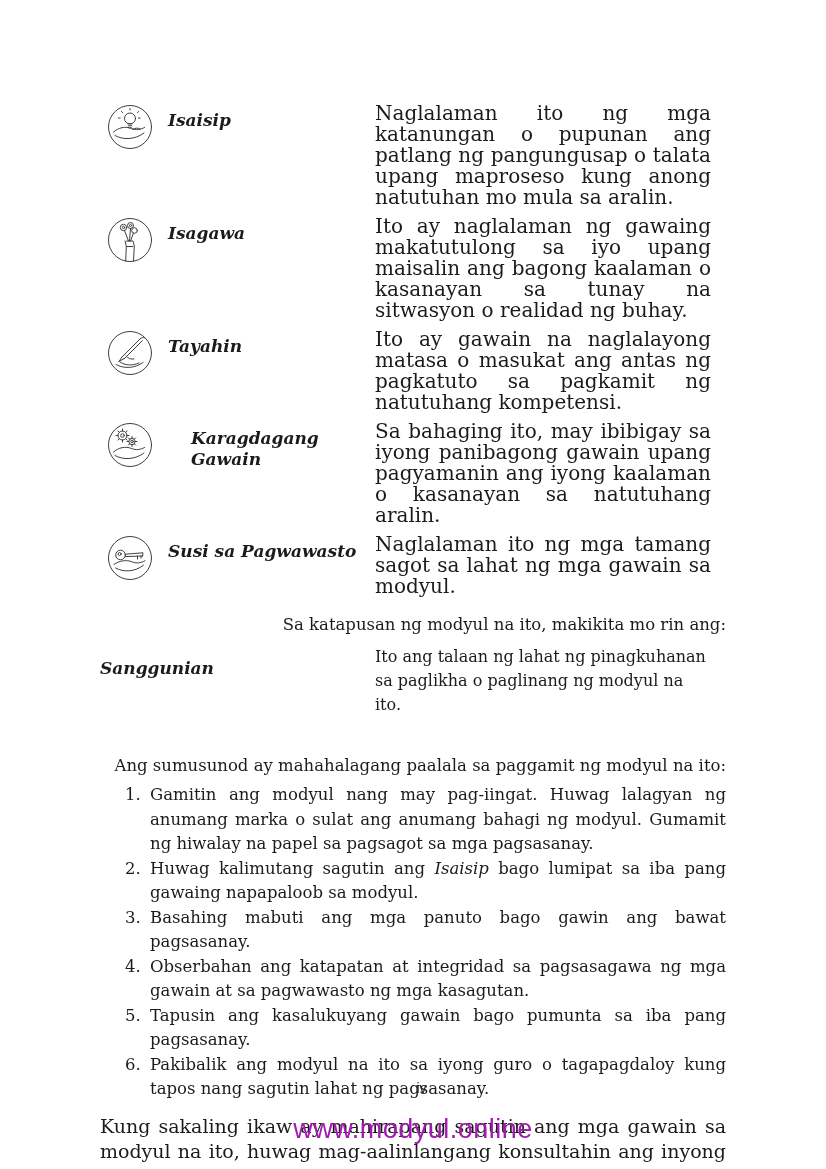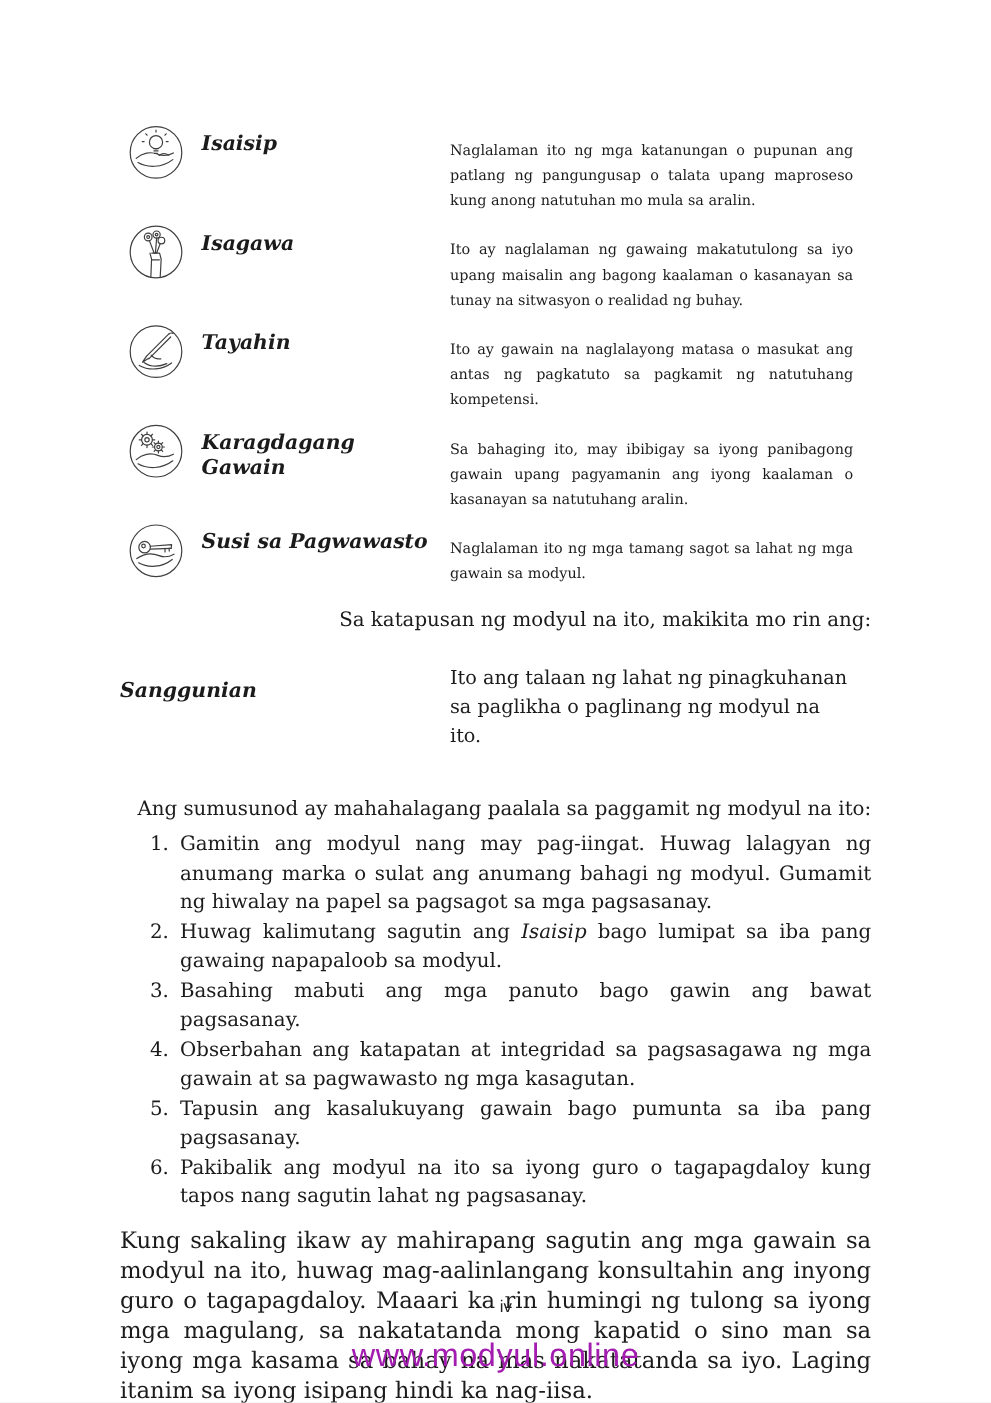--- a/index.html
+++ b/index.html
@@ -31,37 +31,36 @@
   .icon-cell { padding-left: 7px; padding-top: 1px; }
   .icon-cell svg { display: block; }
   .icon-cell svg * { fill: none; stroke: #3f3f3f; stroke-width: 1; stroke-linecap: round; stroke-linejoin: round; }
   .row-label {
     font-weight: bold;
     font-style: italic;
     font-size: 17px;
     line-height: 21px;
     padding-top: 7px;
   }
-  .row-label.narrow span { display: inline-block; max-width: 128px; }
+  .row-label.narrow span { display: inline-block; max-width: 128px; margin-left: 23px; }
   .row-desc {
-    font-size: 12px;
+    font-size: 20px;
     line-height: 21px;
     text-align: justify;
-    margin-top: 12px;
   }
 
   .lead {
     font-size: 16.5px;
     line-height: 21px;
     margin-top: 17px;
     text-align: right;
   }
 
   .sanggunian {
-    margin-top: 26px;
+    margin-top: 10px;
     display: grid;
     grid-template-columns: 275px 336px;
     width: 611px;
   }
   .sanggunian .row-label { padding-top: 13px; }
   .sanggunian .sang-desc {
     font-size: 16px;
     line-height: 24px;
   }
 

